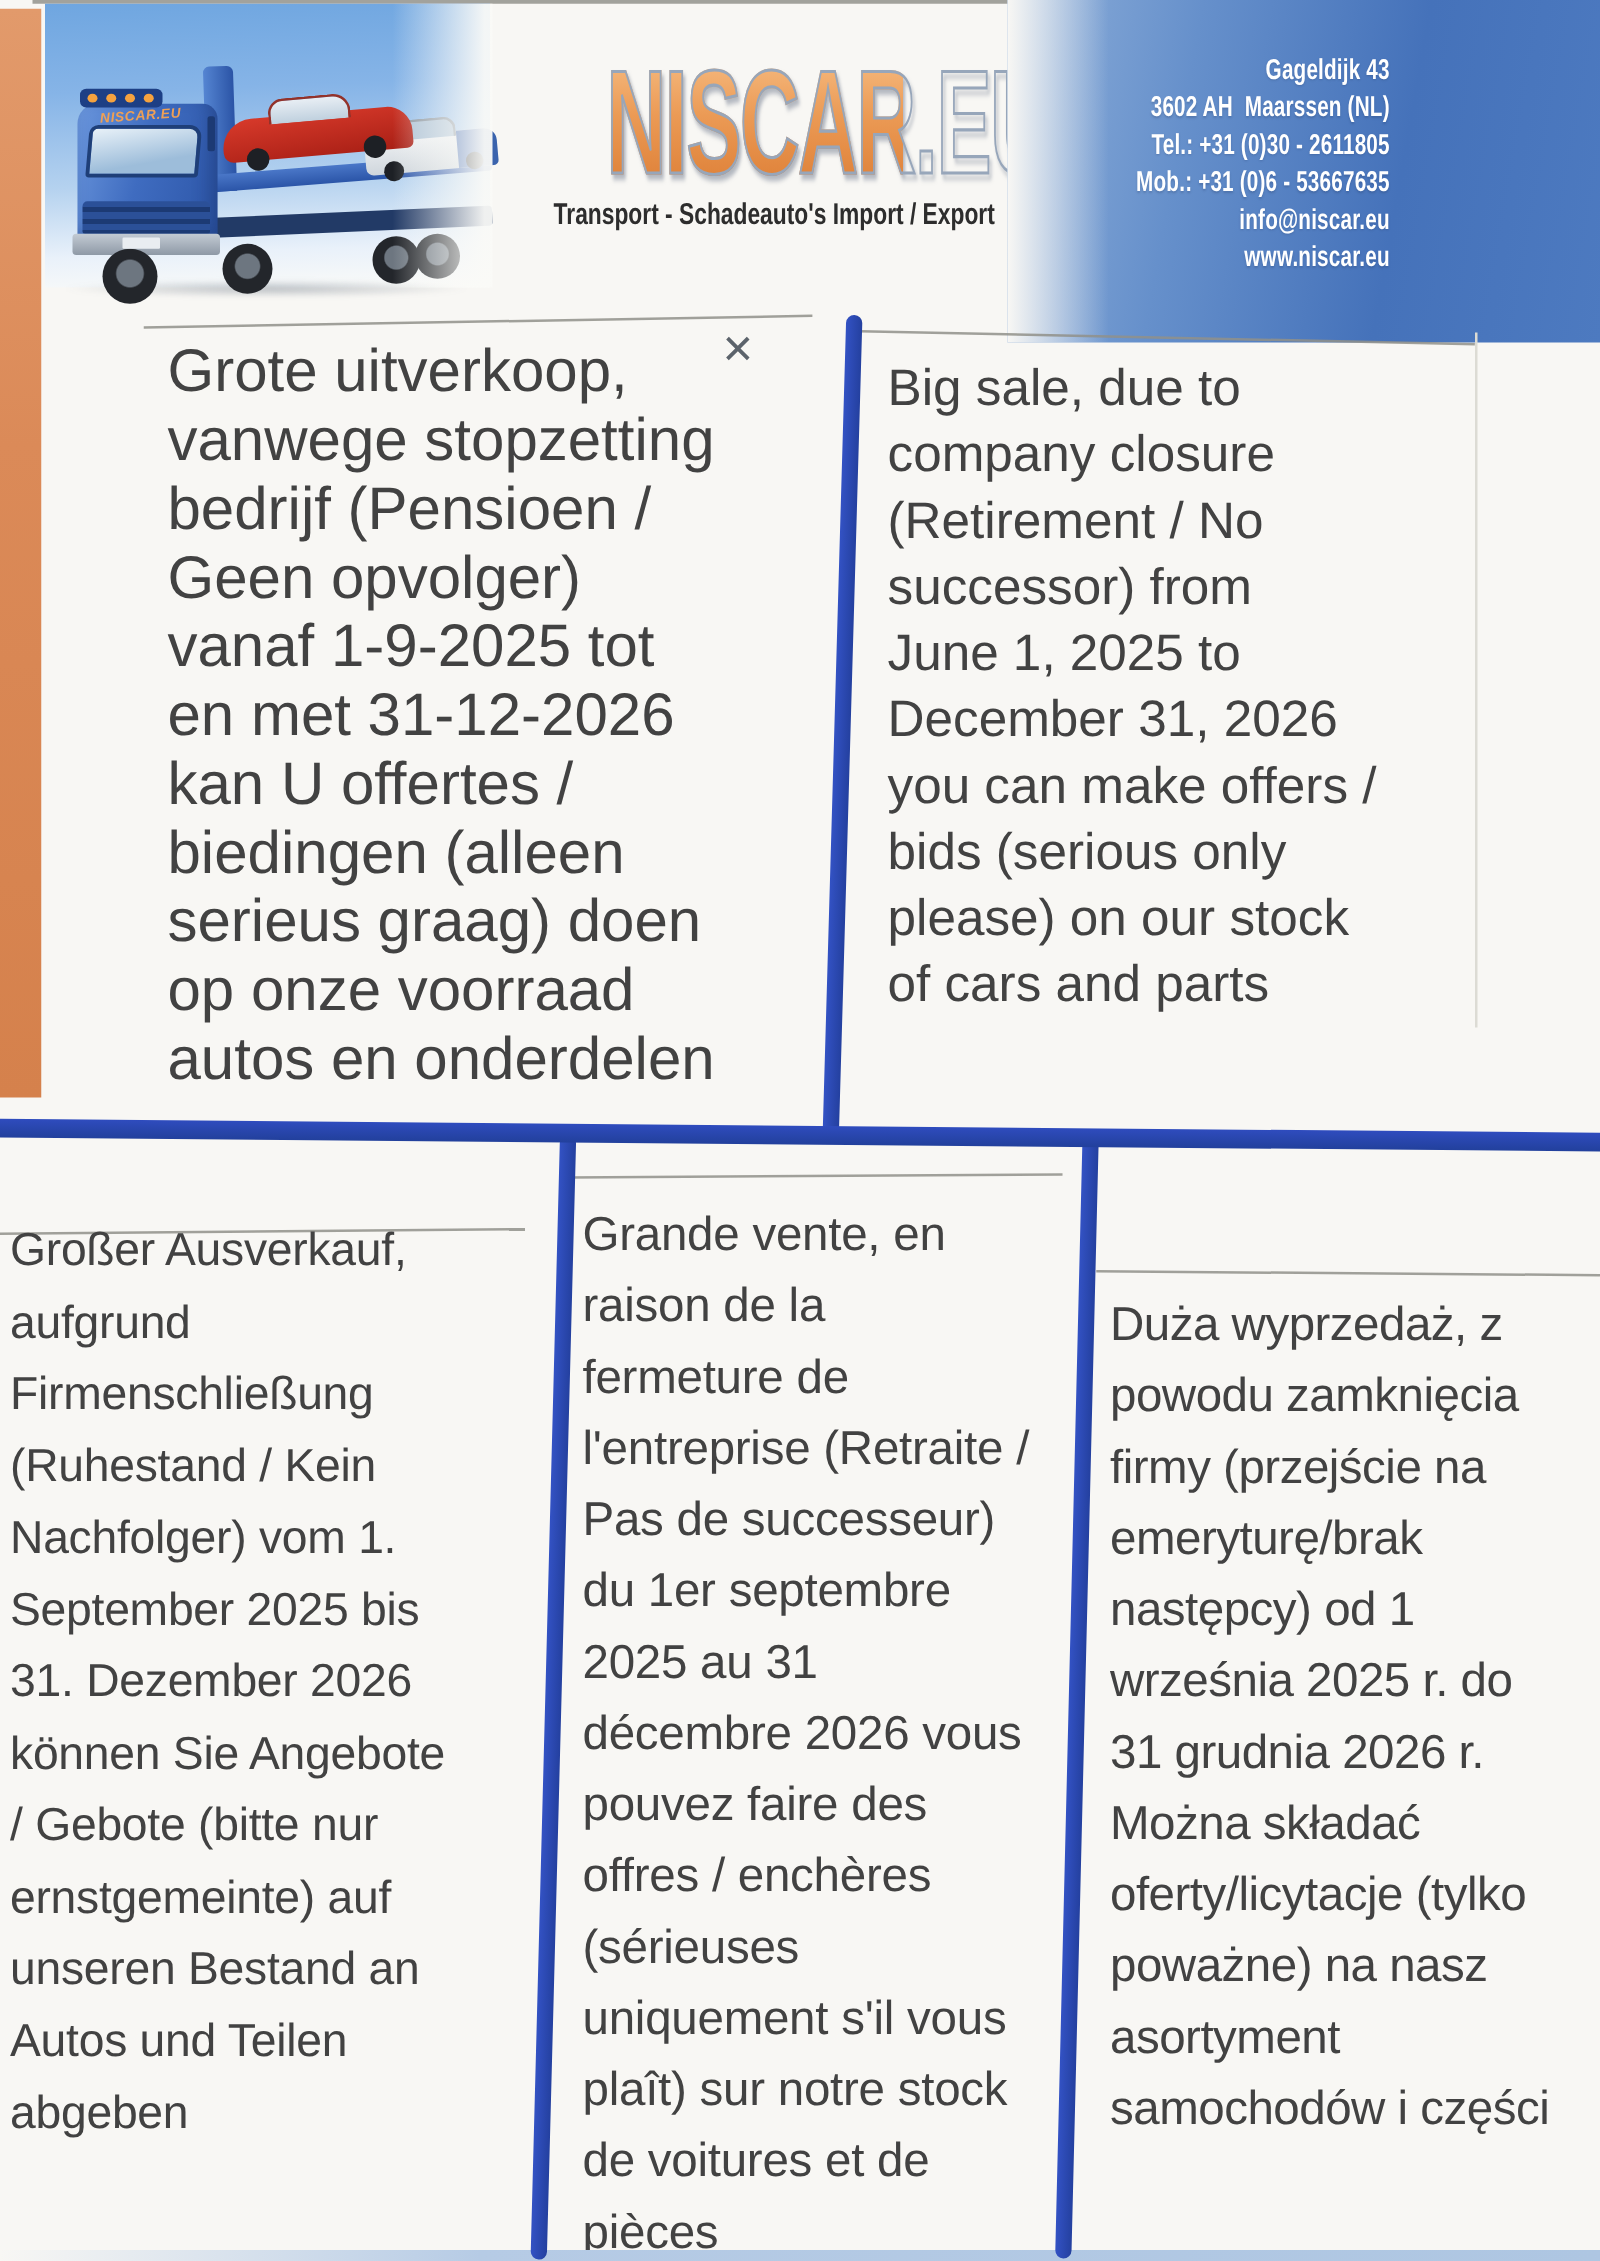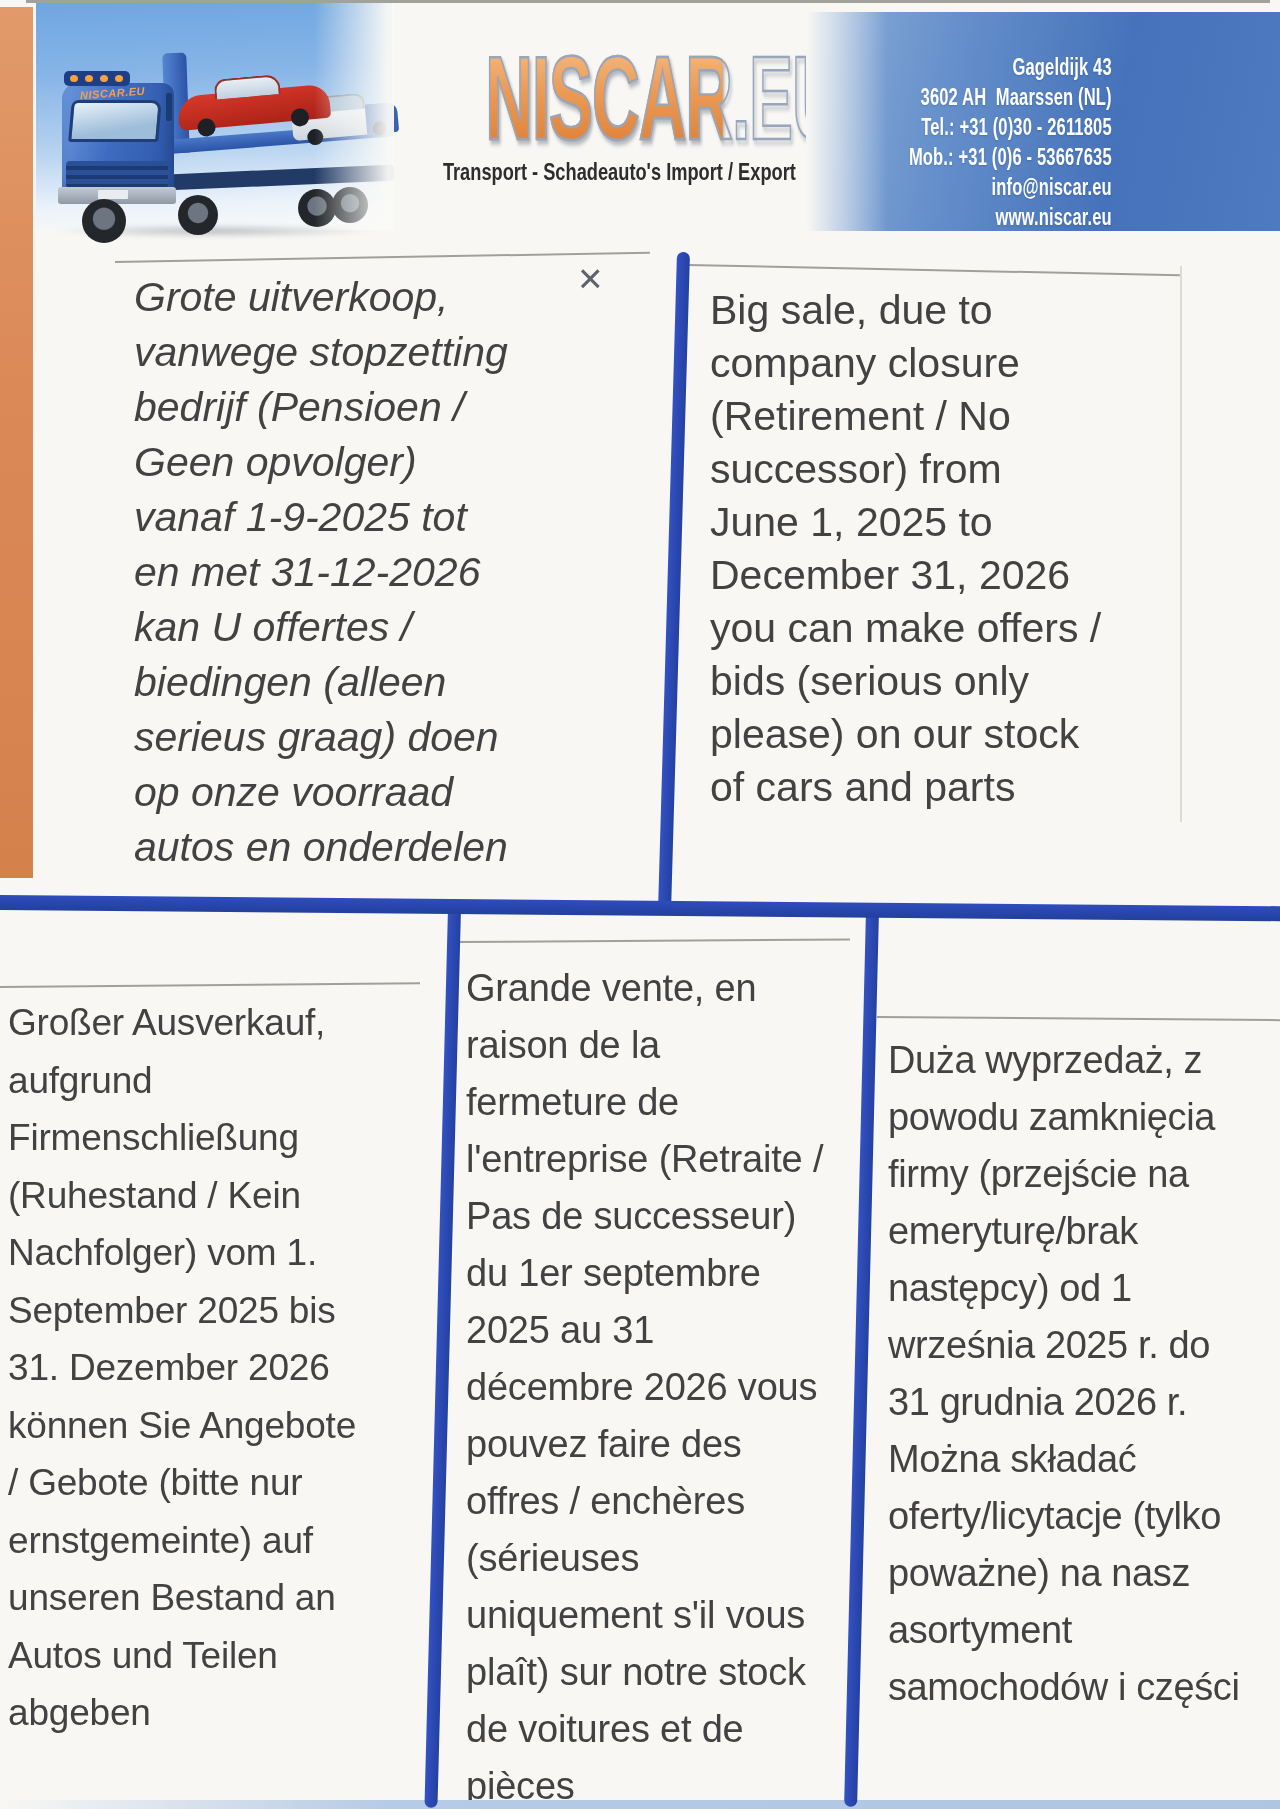--- a/index.html
+++ b/index.html
@@ -82,40 +82,40 @@
         transform:scaleX(.56);transform-origin:center;color:#e8944e;
         filter:drop-shadow(3px 4px 2px rgba(110,120,140,.5));}
   @supports (-webkit-background-clip:text){
     .logo{background:linear-gradient(180deg,#f6bc82 0%,#eb9a55 45%,#dd7e35 100%);
           -webkit-background-clip:text;background-clip:text;color:transparent;
           -webkit-text-stroke:2.5px #97a6ba;}
   }
   .tagline{position:absolute;left:0;top:158px;width:424px;text-align:center;font-size:24px;font-weight:bold;
         color:#2d2d2d;white-space:nowrap;transform:scaleX(.76);transform-origin:center;}
   
-  .contact{position:absolute;left:806px;top:12px;width:474px;height:219px;
+  .contact{position:absolute;left:806px;top:0;width:474px;height:274px;
         background:linear-gradient(100deg,#8fb0da 0%,#6690cb 30%,#4572ba 65%,#4d7ac0 100%);}
   .contact .fade-left{position:absolute;left:0;top:0;width:90px;height:100%;
         background:linear-gradient(90deg,#f8f7f4 0%,rgba(248,247,244,0) 90%);}
   .contact-lines{position:absolute;right:168px;top:40px;text-align:right;font-size:23px;font-weight:bold;
         color:#ffffff;line-height:30px;white-space:pre-line;letter-spacing:.2px;
         transform:scaleX(.72);transform-origin:right top;text-shadow:0 1px 2px rgba(30,50,90,.25);}
   
   .vline{position:absolute;width:13px;background:linear-gradient(90deg,#3352c4,#24409f);
         border-radius:8px;z-index:10;}
   .vline-top{left:677px;top:252px;height:656px;transform:rotate(1.65deg);transform-origin:top center;}
   .vline-left{left:448px;top:908px;height:900px;transform:rotate(1.5deg);transform-origin:top center;}
   .vline-right{left:866px;top:910px;height:897px;transform:rotate(1.4deg);transform-origin:top center;}
   .hbar{position:absolute;left:-3px;top:895px;width:1290px;height:15px;z-index:11;
         background:linear-gradient(180deg,#2f4cbe,#22409c);transform:rotate(.5deg);transform-origin:left center;}
   
   .notice-text{position:absolute;white-space:pre-line;color:#424242;}
-  .text-nl{left:134px;top:270px;font-size:41px;line-height:55px;font-style:italic;}
+  .text-nl{left:134px;top:270px;font-size:48px;line-height:55px;}
   .text-en{left:710px;top:284px;font-size:41px;line-height:53px;}
-  .text-de{left:8px;top:994px;width:425px;font-size:37px;line-height:57.5px;letter-spacing:-.2px;}
+  .text-de{left:8px;top:971px;width:425px;font-size:37px;line-height:57.5px;letter-spacing:-.2px;}
   .text-fr{left:466px;top:960px;width:398px;font-size:38px;line-height:57px;letter-spacing:-.2px;}
   .text-pl{left:888px;top:1032px;width:400px;font-size:38px;line-height:57px;letter-spacing:-.4px;}
   
   .close{position:absolute;left:578px;top:258px;font-size:42px;line-height:42px;color:#5c636b;
         cursor:pointer;z-index:12;}
 </style>
 </head>
 <body>
 
 <div class="page">

